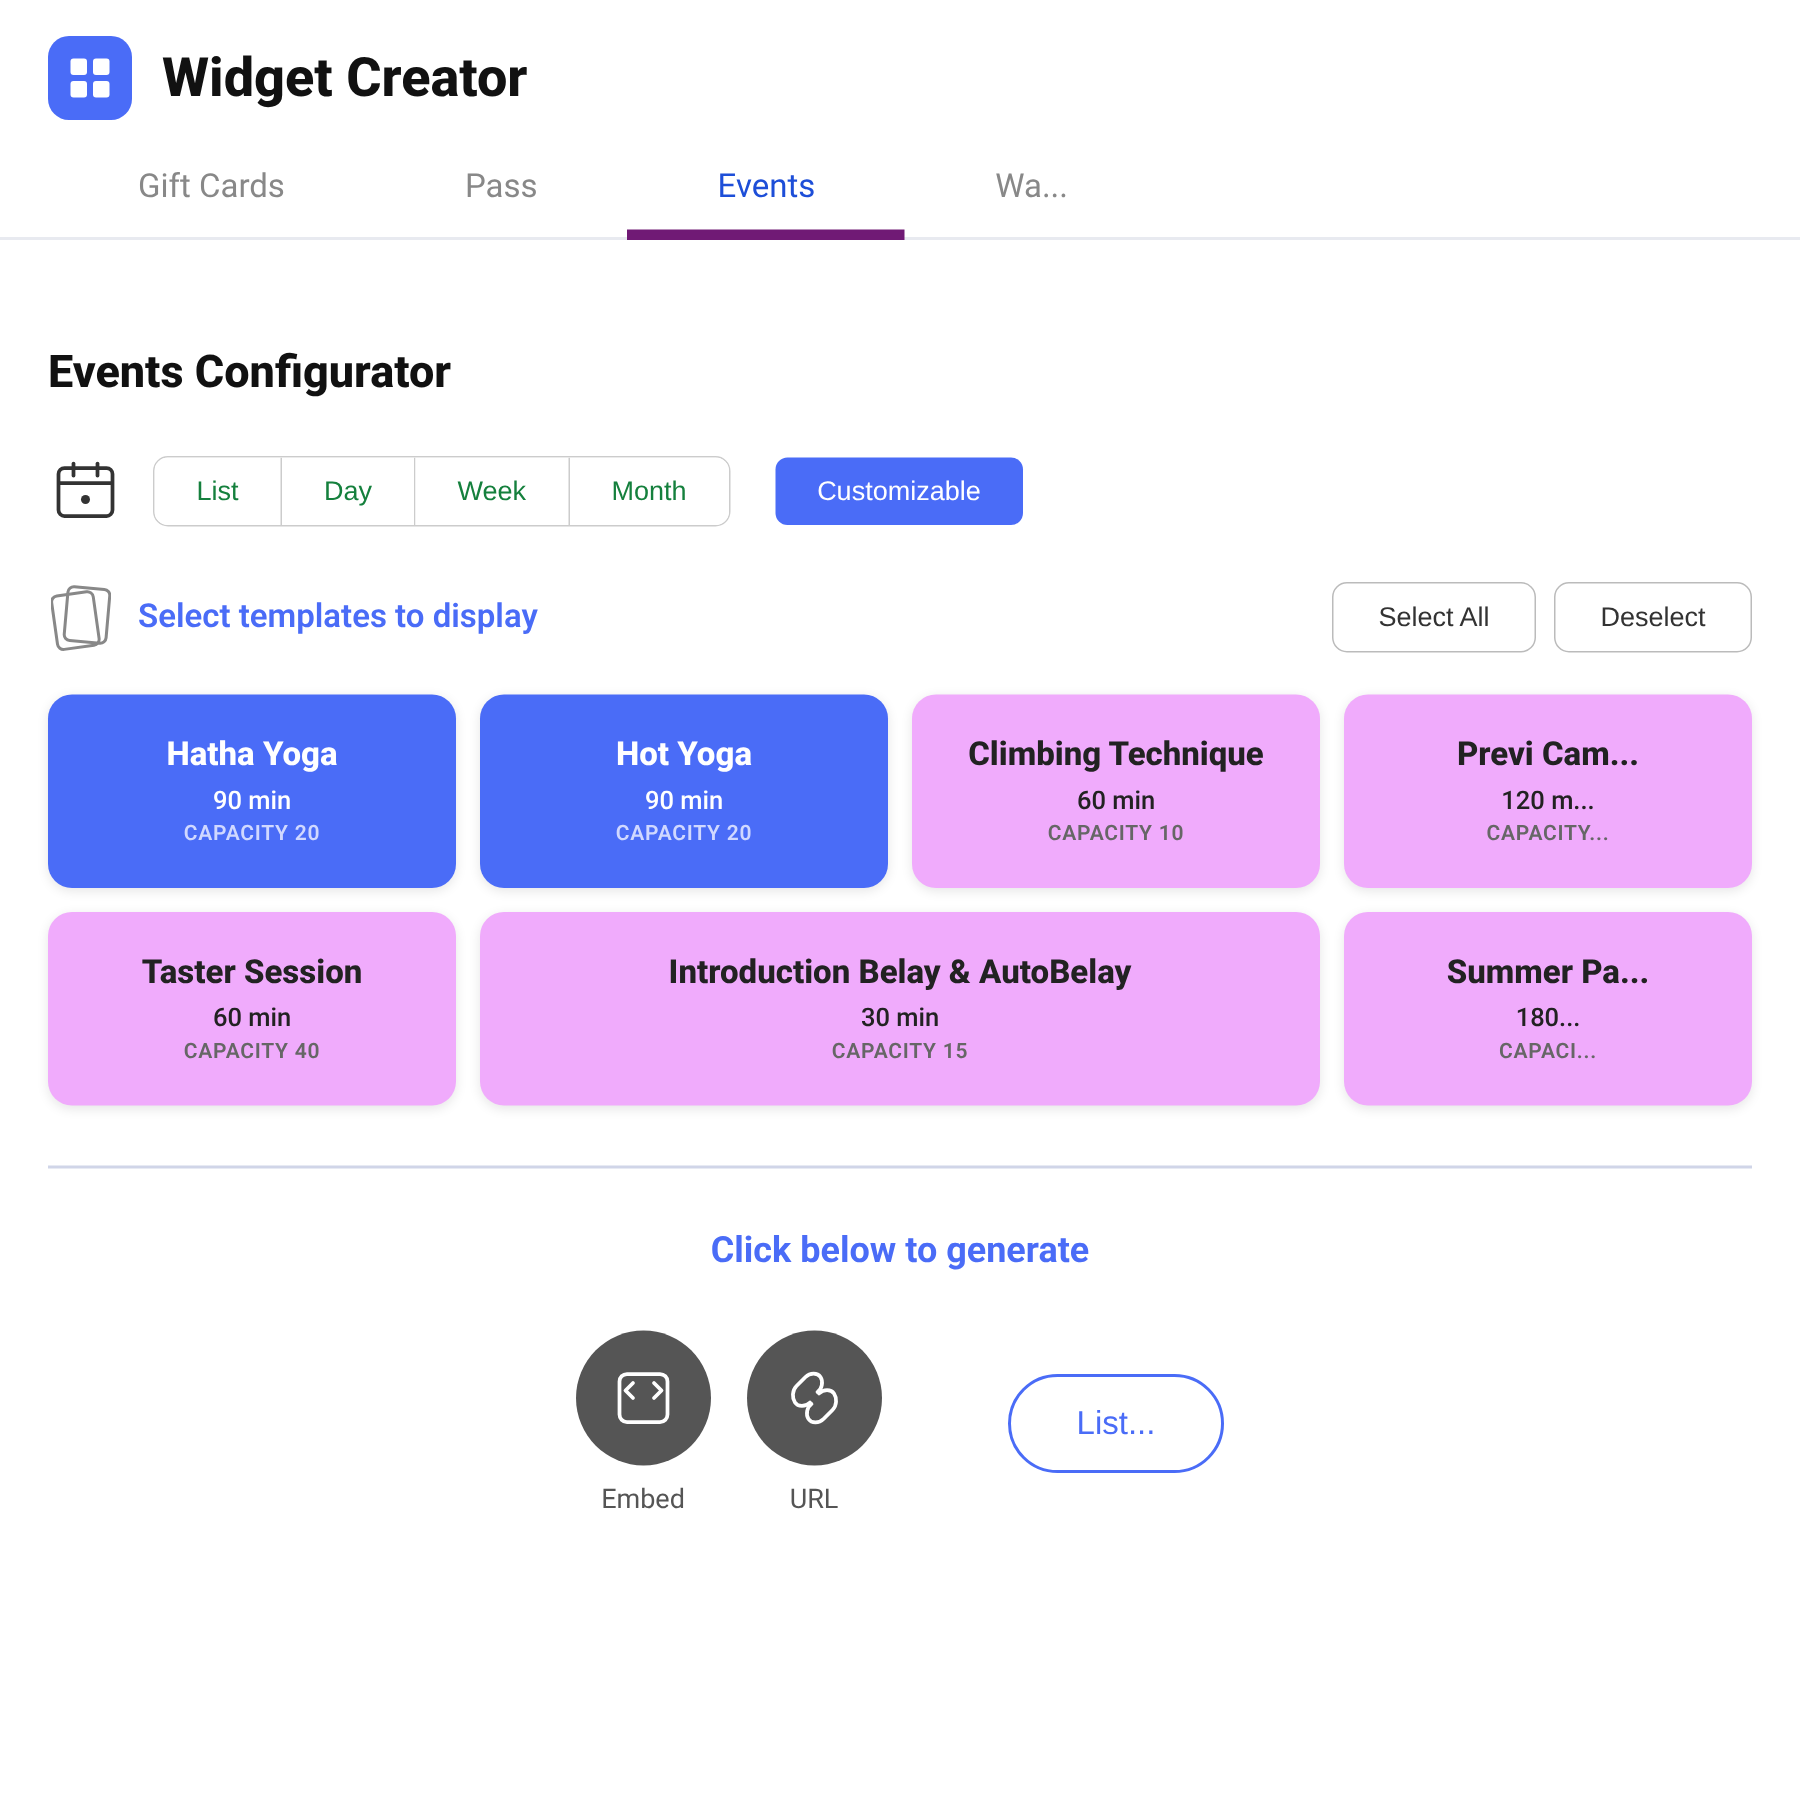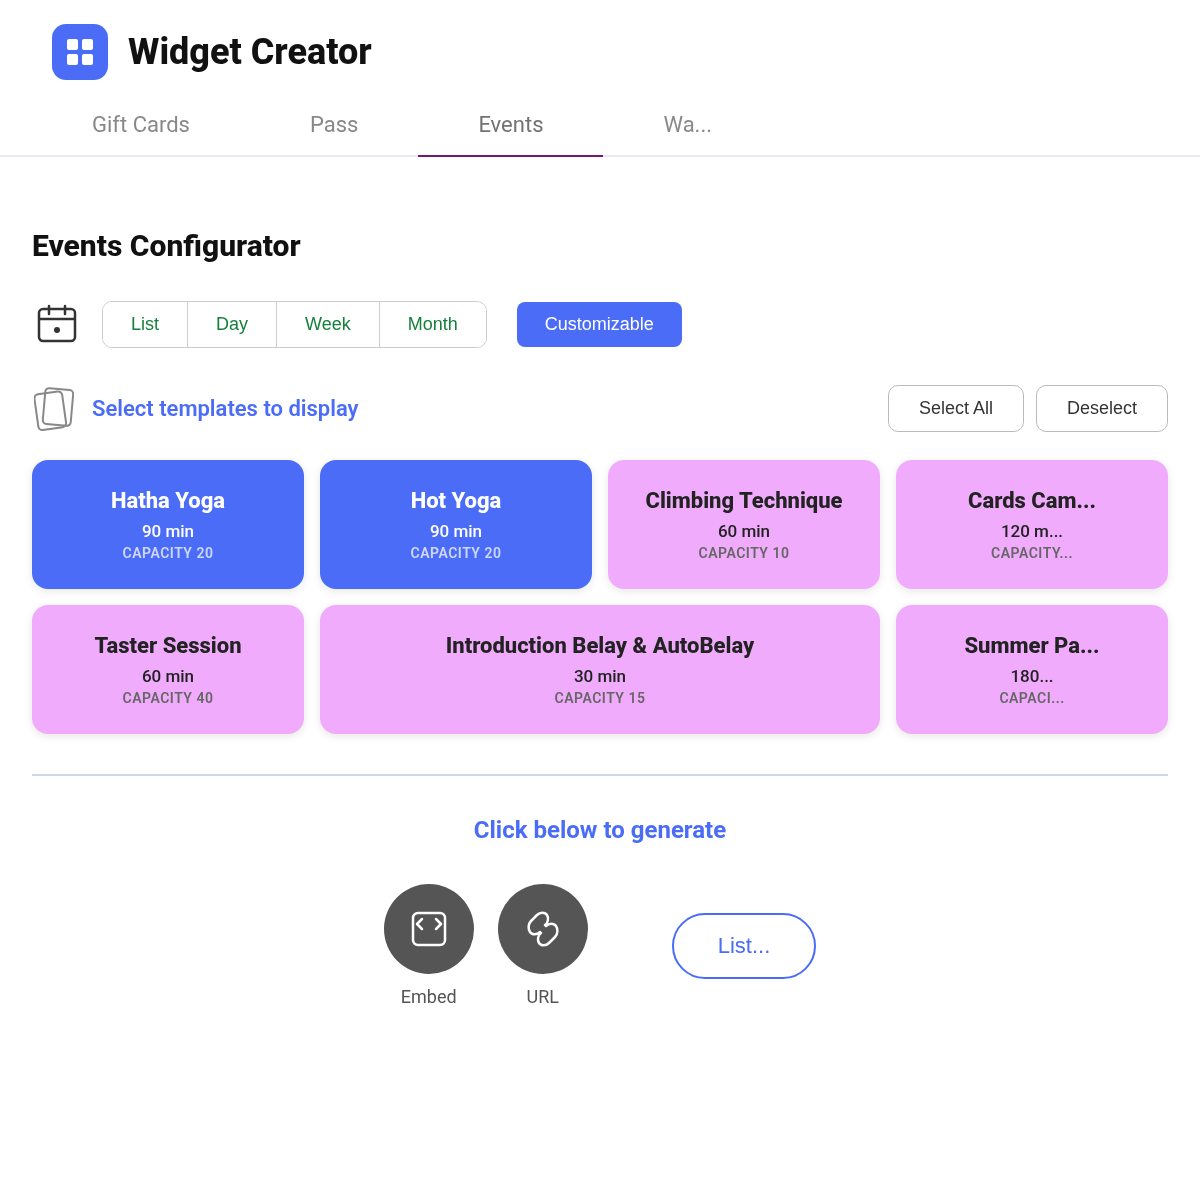--- a/index.html
+++ b/index.html
@@ -10,21 +10,20 @@
       min-height: 1200px;
       overflow-x: hidden;
     }
 
     
     .header {
       display: flex;
       align-items: center;
       padding: 24px 32px 16px 32px;
       gap: 20px;
-      margin-left: 20px;
     }
     .logo-icon {
       width: 56px;
       height: 56px;
       background: #4A6CF7;
       border-radius: 14px;
       display: flex;
       align-items: center;
       justify-content: center;
       flex-shrink: 0;
@@ -50,22 +49,22 @@
     .tab {
       padding: 16px 60px;
       font-size: 22px;
       color: #888;
       cursor: pointer;
       border-bottom: 4px solid transparent;
       margin-bottom: -2px;
       white-space: nowrap;
     }
     .tab.active {
-      color: #737373;
-      border-bottom: 2px solid #701a75;
+      color: #1d4ed8;
+      border-bottom: 7px solid #701a75;
     }
     .tab-overflow {
       padding: 16px 60px;
       font-size: 22px;
       color: #888;
       white-space: nowrap;
     }
 
     
     .main-content {
@@ -341,21 +340,21 @@
       <div class="card-capacity">CAPACITY 20</div>
     </div>
 
     <div class="template-card unselected">
       <div class="card-title">Climbing Technique</div>
       <div class="card-duration">60 min</div>
       <div class="card-capacity">CAPACITY 10</div>
     </div>
 
     <div class="template-card unselected">
-      <div class="card-title">Cards Cam...</div>
+      <div class="card-title">Previ Cam...</div>
       <div class="card-duration">120 m...</div>
       <div class="card-capacity">CAPACITY...</div>
     </div>
 
     <div class="template-card unselected">
       <div class="card-title">Taster Session</div>
       <div class="card-duration">60 min</div>
       <div class="card-capacity">CAPACITY 40</div>
     </div>
 

